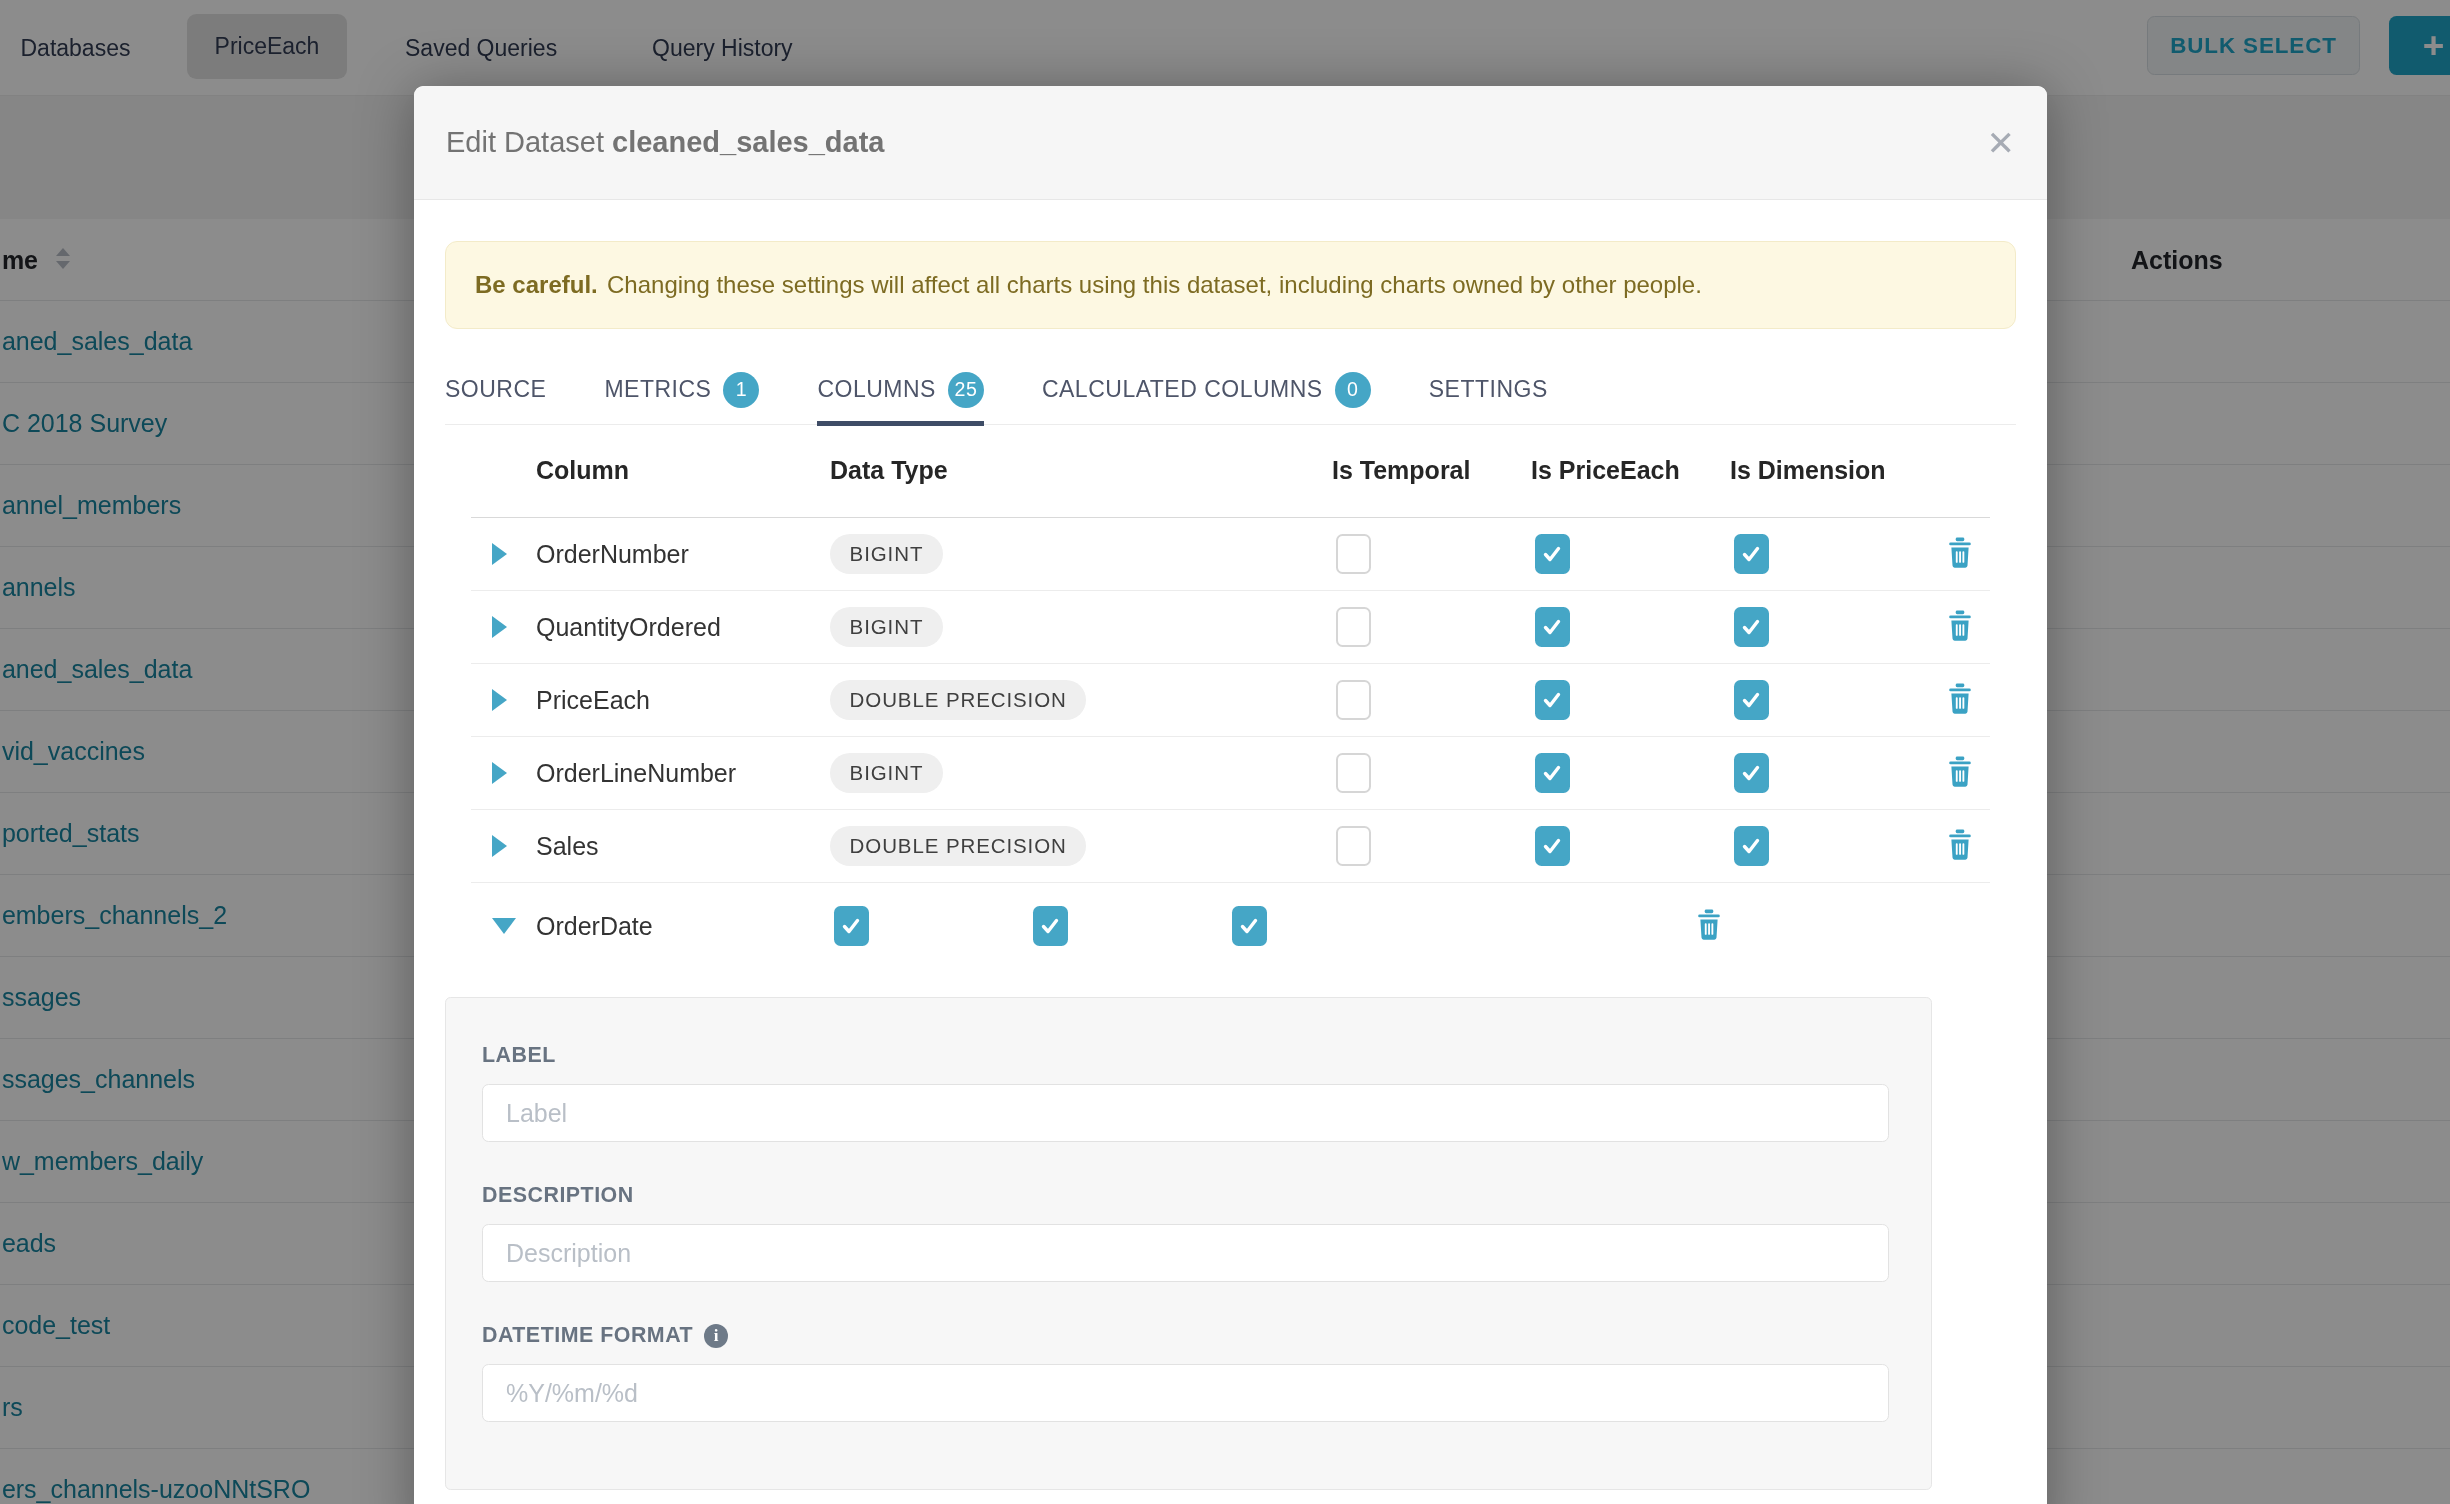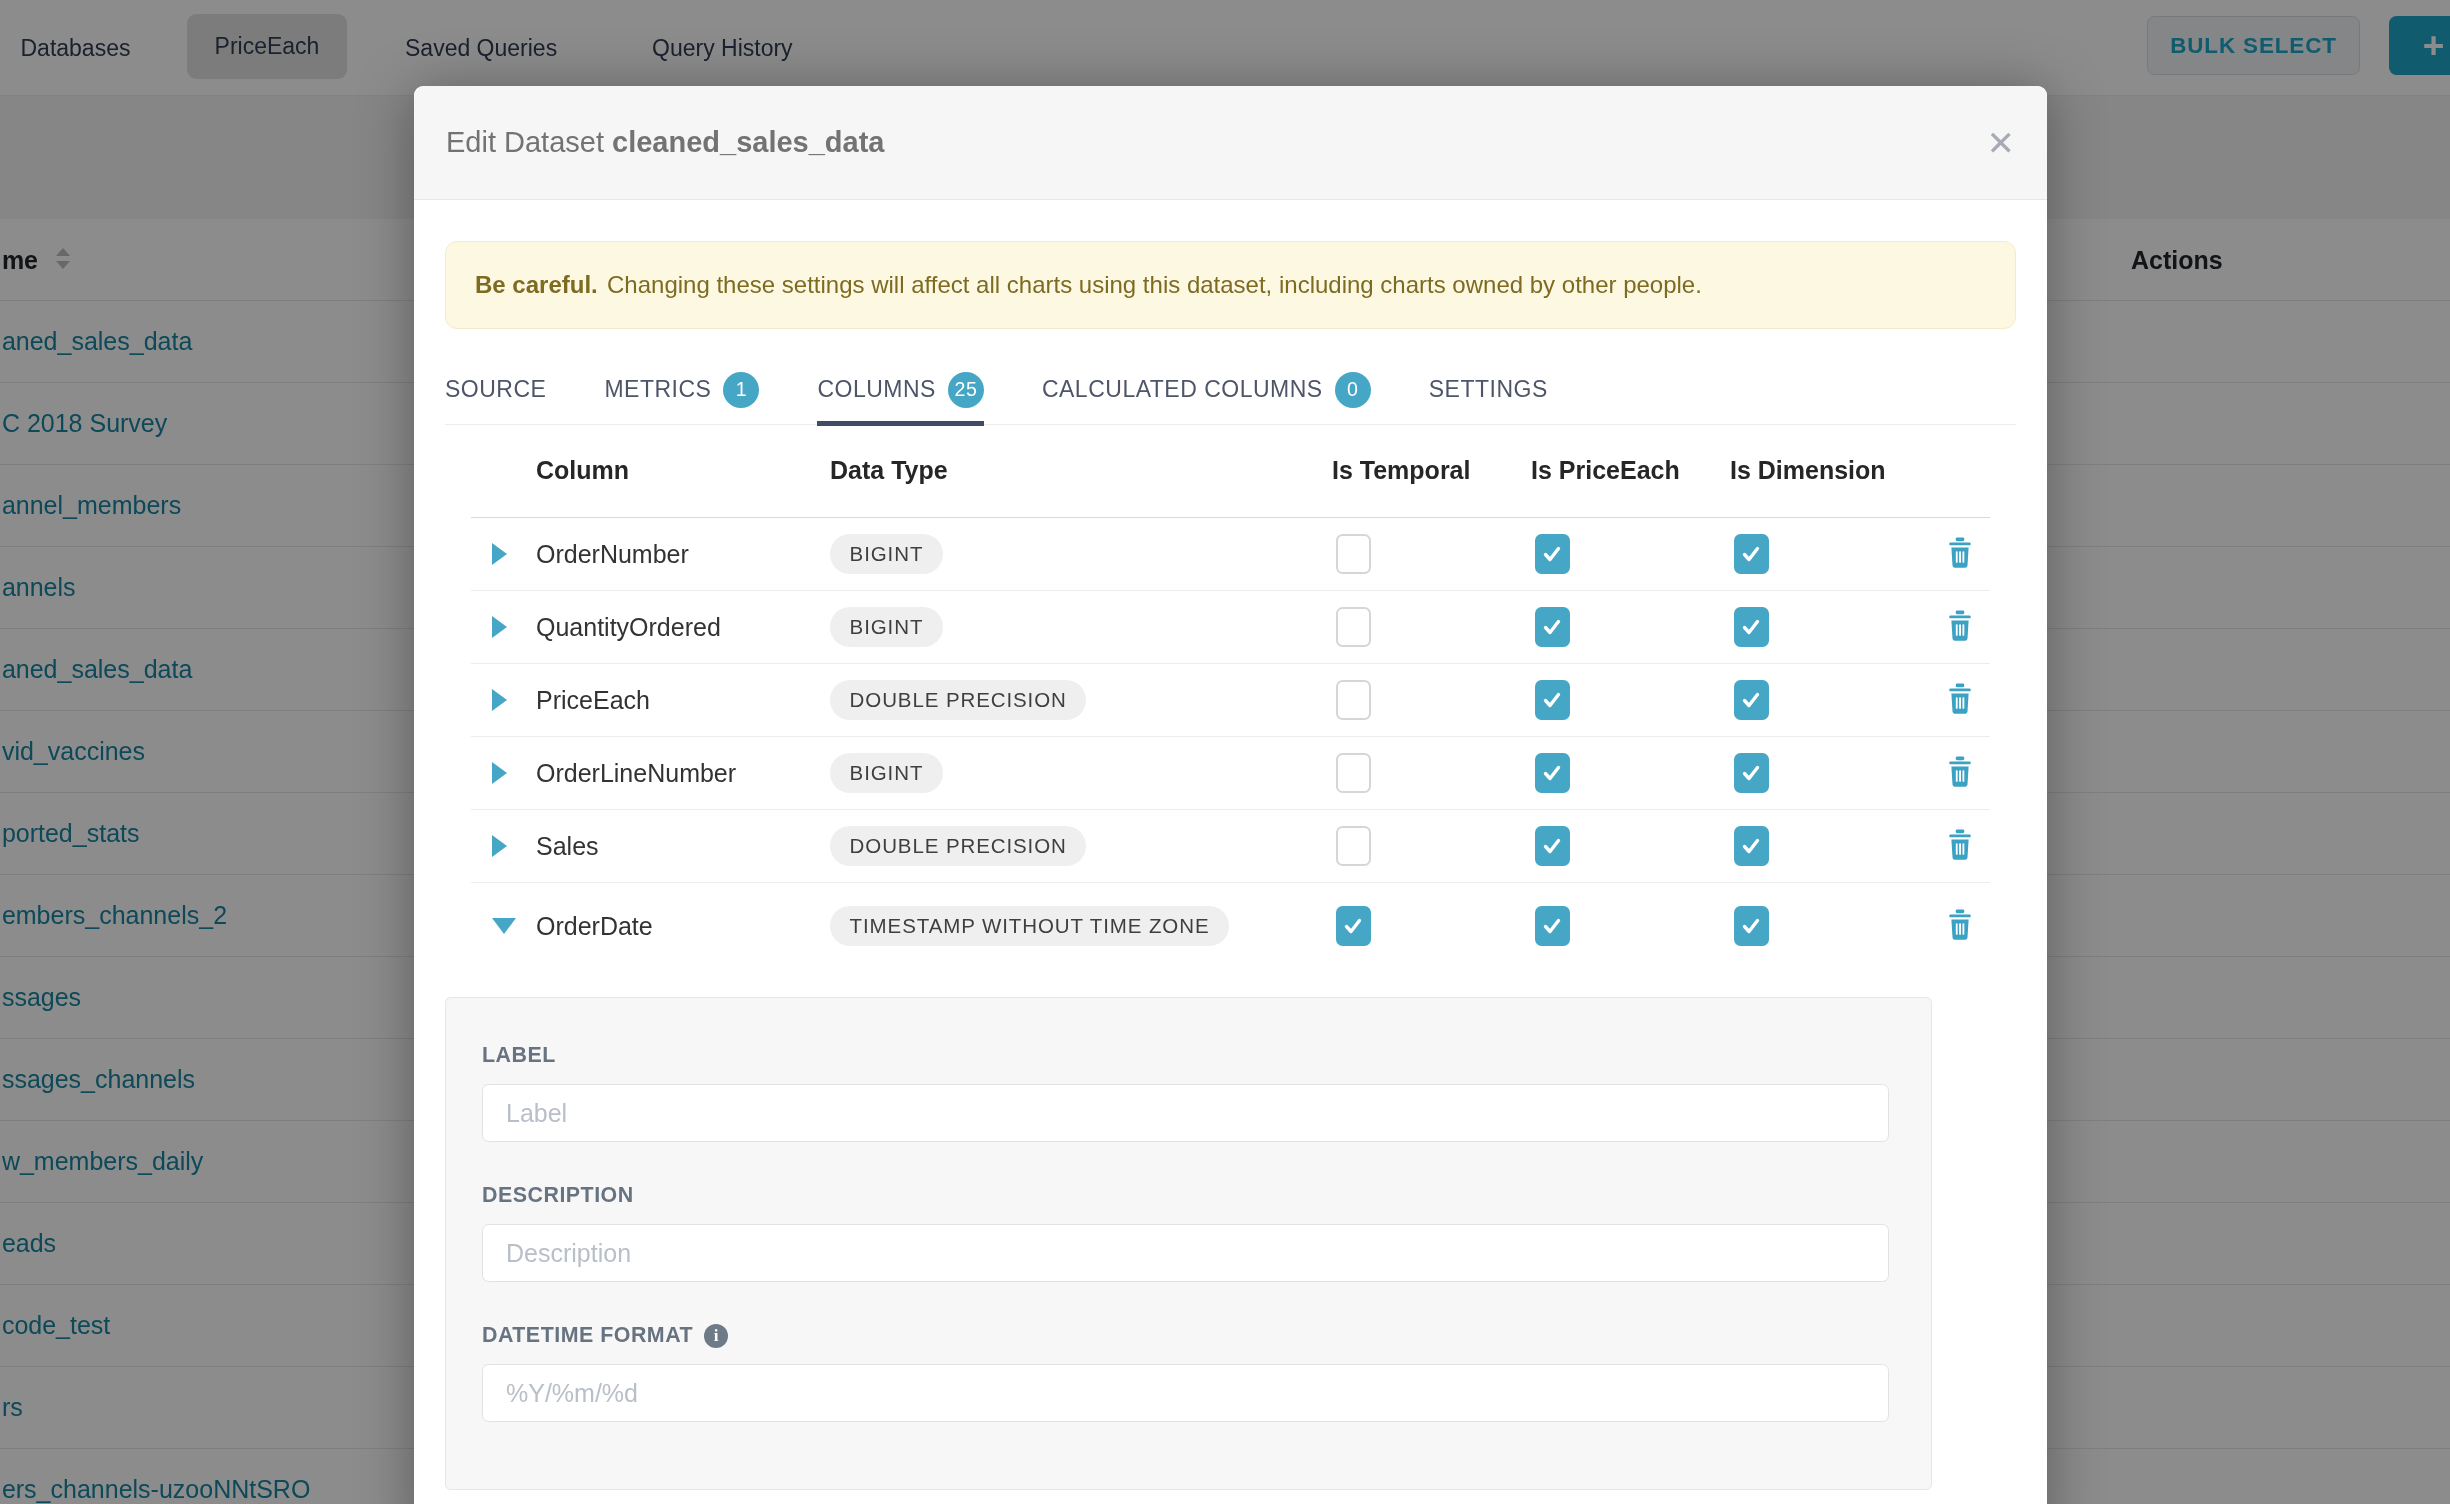--- a/index.html
+++ b/index.html
@@ -403,21 +403,20 @@
                     <rect x="14" y="11.5" width="1.5" height="9.5" rx="0.7"></rect>
                   </g>
                 </svg></span>
             </div>
           </div>
           <div class="crow body-row expanded">
             <div class="c-expand">
               <span class="caret-down"></span>
             </div>
             <div class="c-name">OrderDate</div>
-            <div class="c-type"><span class="pill">TIMESTAMP WITHOUT TIME ZONE</span></div>
             <div class="c-check">
               <span class="cb on">
                 <svg viewBox="0 0 24 24">
                   <path d="M5.5 12.5l4.5 5L18.5 6.5" fill="none" stroke="#fff" stroke-width="3.4" stroke-linecap="round" stroke-linejoin="round"></path>
                 </svg>
               </span>
             </div>
             <div class="c-check">
               <span class="cb on">
                 <svg viewBox="0 0 24 24">

